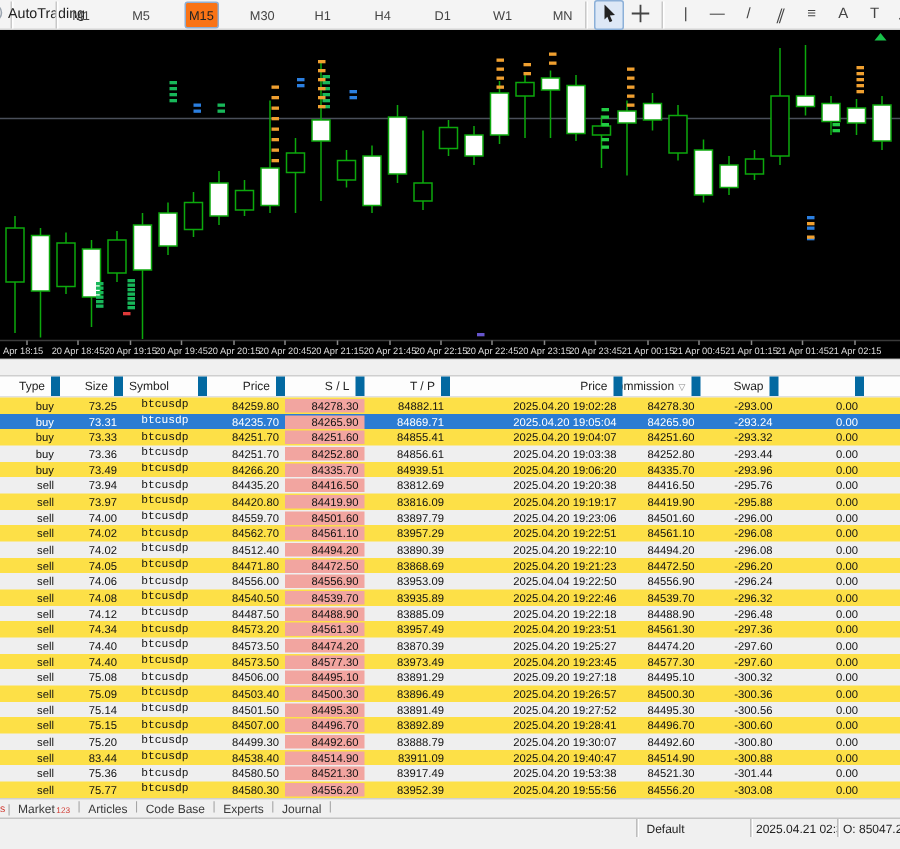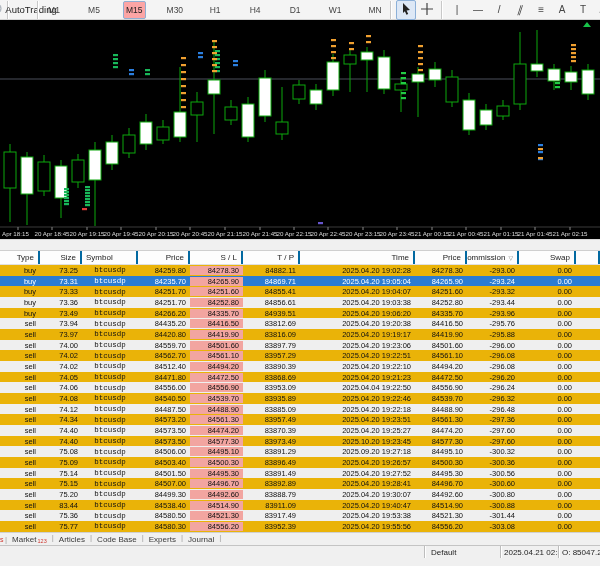--- a/index.html
+++ b/index.html
@@ -7,38 +7,38 @@
   #app { width:600px; height:566px; display:flex; flex-direction:column; }
 
   
   #toolbar { height:20px; background:#f4f4f4; border-bottom:1px solid #d4d4d4; display:flex; align-items:center; padding:0 2px; gap:1px; }
   .tsep { width:2px; height:18px; border-left:1px solid #c8c8c8; border-right:1px solid #ffffff; margin:0 3px; }
   .tbtn { height:20px; min-width:20px; display:flex; align-items:center; justify-content:center; border:1px solid transparent; border-radius:2px; font-size:9px; color:#333; cursor:default; padding:0 2px; }
   .tbtn.pressed { background:#dde8f6; border-color:#8cb0d8; }
   .tbtn .caret { font-size:6px; color:#555; margin-left:1px; }
   #autotrading-btn { display:flex; align-items:center; gap:3px; height:20px; padding:0 4px; font-size:9.5px; color:#222; }
   .tf-btn { height:18px; min-width:22px; font-size:8.5px; color:#444; display:flex; align-items:center; justify-content:center; border:1px solid transparent; border-radius:2px; padding:0 2px;}
-  .tf-btn.selected { background:#fca5a5; border-color:#90aed2; color:#222; }
+  .tf-btn.selected { background:#f97316; border-color:#90aed2; color:#222; }
   .glyph { font-size:10px; color:#444; }
   #edge-fragment { width:6px; height:14px; background:linear-gradient(#b8b8b8,#d8d8d8); border-radius:0 2px 2px 0; margin-right:1px; }
 
   
   #chart { height:219px; background:#000; position:relative; }
   #chart svg { position:absolute; left:0; top:0; }
 
   
   #band { height:11px; background:#f0f0f0; border-top:1px solid #d9d9d9; }
 
   
   #thead { height:15px; background:#fdfdfd; border-top:1px solid #cfcfcf; border-bottom:1px solid #e0e0e0; display:grid;
            grid-template-columns:40px 42px 56px 52px 53px 57px 115px 52px 52px 57px 1fr; font-size:8px; color:#222; align-items:center; }
-  #thead .hc { padding:0 4px; text-align:right; border-right:2px solid #0369a1; height:100%; display:flex; align-items:center; justify-content:flex-end; white-space:nowrap; overflow:hidden;}
+  #thead .hc { padding:0 4px; text-align:right; border-right:6px solid #0369a1; height:100%; display:flex; align-items:center; justify-content:flex-end; white-space:nowrap; overflow:hidden;}
   #thead .hc.center { justify-content:flex-start; }
   .sort-glyph { font-size:6px; color:#8a8a8a; margin-left:3px; }
-  #tbody { height:267px; overflow:hidden; background:#eab308; }
+  #tbody { height:267px; overflow:hidden; background:#fde047; }
   .trow { height:10.68px; display:grid; grid-template-columns:40px 42px 56px 52px 53px 57px 115px 52px 52px 57px 1fr;
           font-size:7.5px; color:#111; align-items:center; }
   .trow.alt { background:#efefef; }
   .trow.selected { background:#2b7cd3; color:#fff; }
   .trow .c { padding:0 4px; text-align:right; white-space:nowrap; overflow:hidden; }
   .trow .c.center { text-align:center;font-family:Liberation Mono, monospace; }
   .trow .c.sl { background:#f2a5a0; color:#111; }
 
   
   #tabbar { height:13px; background:#f0f0f0; border-top:1px solid #d0d0d0; display:flex; align-items:center; font-size:8px; color:#3a3a3a; padding-left:0; }
@@ -447,23 +447,20 @@
       <div class="hc">
         <span>Price</span>
       </div>
       <div class="hc">
         <span>S / L</span>
       </div>
       <div class="hc">
         <span>T / P</span>
       </div>
       <div class="hc">
-        <span>Time</span>
-      </div>
-      <div class="hc">
         <span>Price</span>
       </div>
       <div class="hc">
         <span>Commission</span>
         <span class="sort-glyph">▽</span>
       </div>
       <div class="hc">
         <span>Swap</span>
       </div>
       <div class="hc"></div>
@@ -678,21 +675,21 @@
         <div class="c">0.00</div>
         <div class="c"></div>
       </div>
       <div class="trow">
         <div class="c">sell</div>
         <div class="c">74.40</div>
         <div class="c center">btcusdp</div>
         <div class="c">84573.50</div>
         <div class="c sl">84577.30</div>
         <div class="c">83973.49</div>
-        <div class="c">2025.10.20 19:23:45</div>
+        <div class="c">2025.04.20 19:23:45</div>
         <div class="c">84577.30</div>
         <div class="c">-297.60</div>
         <div class="c">0.00</div>
         <div class="c"></div>
       </div>
       <div class="trow alt">
         <div class="c">sell</div>
         <div class="c">75.08</div>
         <div class="c center">btcusdp</div>
         <div class="c">84506.00</div>

